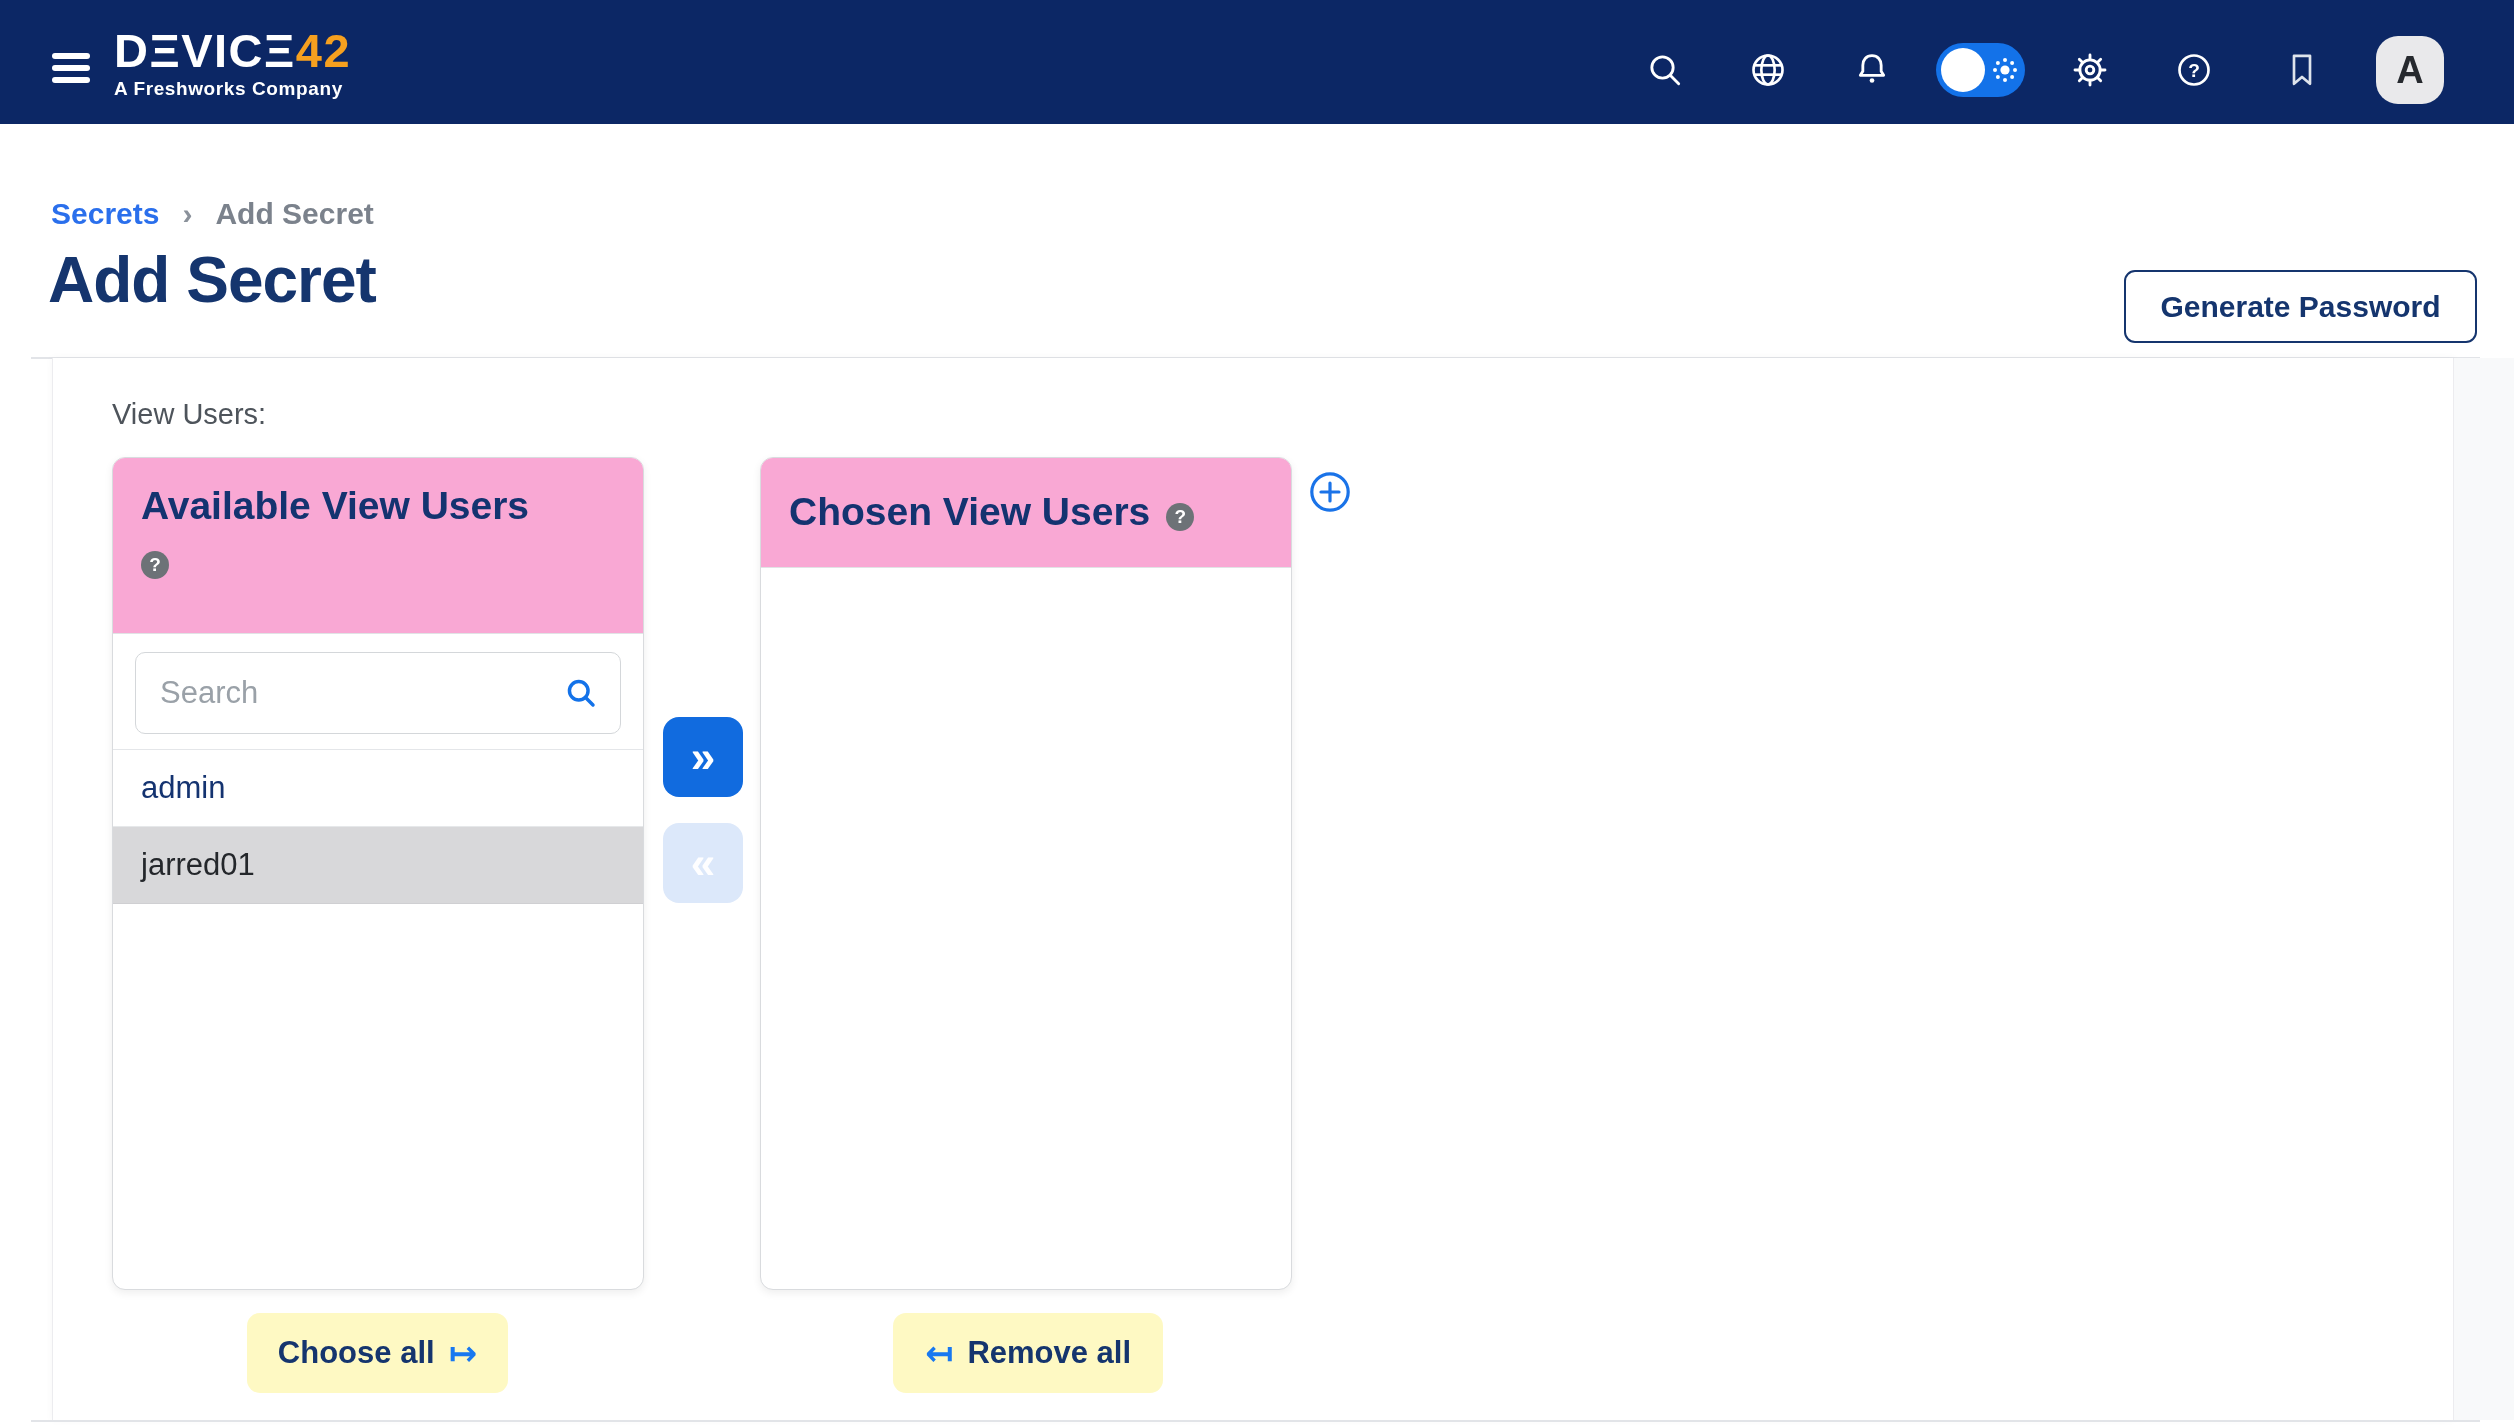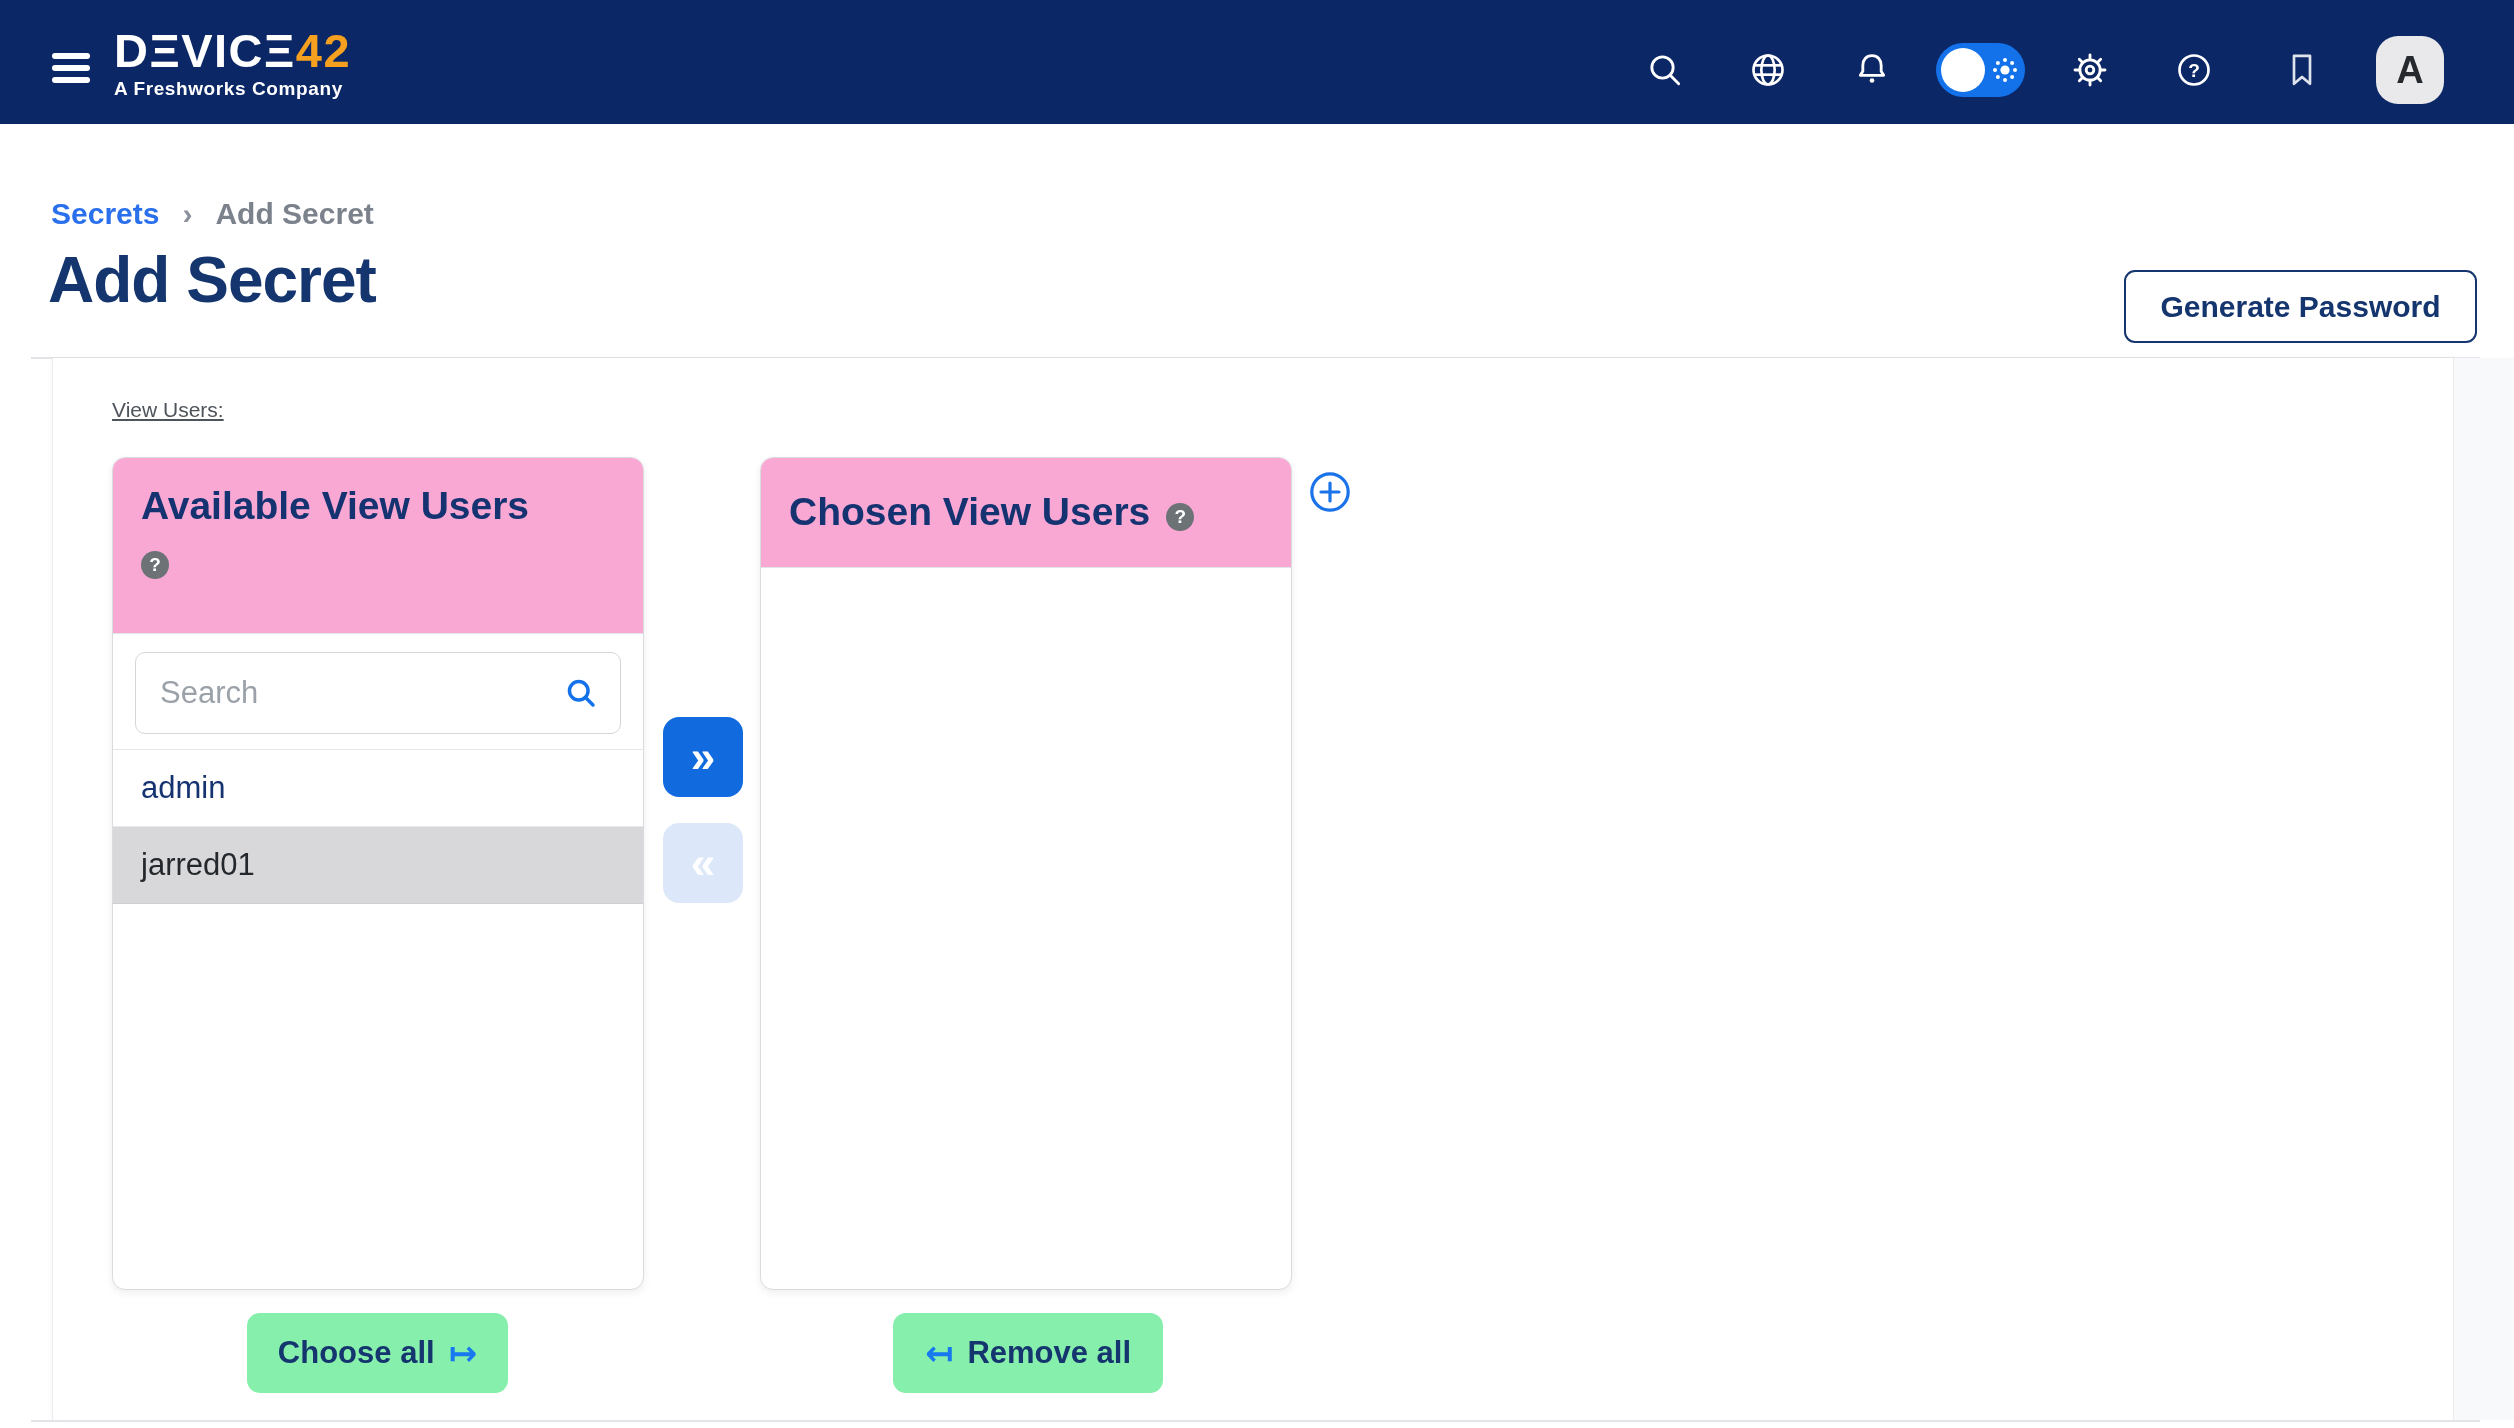--- a/index.html
+++ b/index.html
@@ -36,21 +36,21 @@
   .gen-btn{left:2124px;top:270px;width:353px;height:73px;background:#ffffff;border:2.5px solid #15356e;border-radius:11px;
     font-size:30px;font-weight:700;color:#15356e;cursor:pointer;font-family:Liberation Sans, sans-serif;}
 
   
   .divider{height:1.5px;background:#e2e4e8;}
   .divider-top{left:31px;top:357px;width:2449px;}
   .divider-bottom{left:31px;top:1420px;width:2449px;}
   .card{left:52px;top:358px;width:2400px;height:1062px;background:#ffffff;
     border-left:1.5px solid #ececef;border-right:1.5px solid #ececef;box-shadow:0 0 8px rgba(0,0,0,0.04);}
   .right-strip{left:2454px;top:358px;width:60px;height:1062px;background:#f8f9fa;}
-  .field-label{left:112px;top:398px;font-size:21px;font-weight:500;color:#4e545b;text-decoration:underline;}
+  .field-label{left:112px;top:398px;font-size:29px;font-weight:500;color:#4e545b;}
 
   
   .panel{width:532px;height:833px;background:#ffffff;border:1.5px solid #d9dbde;border-radius:13px;
     box-shadow:0 3px 8px rgba(0,0,0,0.07);box-sizing:border-box;overflow:hidden;}
   .panel-available{left:112px;top:457px;}
   .panel-chosen{left:760px;top:457px;}
   .panel-head{background:#f9a8d4;border-bottom:1.5px solid #e1e3e5;box-sizing:border-box;}
   .panel-available .panel-head{height:176px;padding:26px 26px 0 28px;}
   .panel-chosen .panel-head{height:110px;padding:0 26px 0 28px;display:flex;align-items:center;}
   .panel-title{font-size:39px;font-weight:700;color:#143370;line-height:1.15;}
@@ -74,21 +74,21 @@
     display:flex;align-items:center;justify-content:center;font-family:inherit;}
   .xfer-right{left:663px;top:717px;background:#116bdf;}
   .xfer-left{left:663px;top:823px;background:#dce8fa;}
   .xfer-btn span{font-size:44px;font-weight:700;line-height:1;}
   .xfer-right span{color:#ffffff;}
   .xfer-left span{color:rgba(255,255,255,0.95);}
 
   .plus-btn{left:1308px;top:470px;width:44px;height:44px;cursor:pointer;background:none;border:none;padding:0;}
 
   
-  .soft-btn{height:80px;border:none;border-radius:13px;background:#86efac;cursor:pointer;
+  .soft-btn{height:80px;border:none;border-radius:13px;background:#fef9c3;cursor:pointer;
     display:flex;align-items:center;justify-content:center;gap:14px;font-family:inherit;}
   .choose-all{left:247px;top:1313px;width:261px;}
   .remove-all{left:893px;top:1313px;width:270px;}
   .soft-btn .lbl{font-size:31px;font-weight:700;color:#15356e;}
   .soft-btn .arr{font-size:34px;font-weight:600;color:#1878f0;line-height:1;}
 </style>
 </head>
 <body>
 
 <header class="abs navbar">

